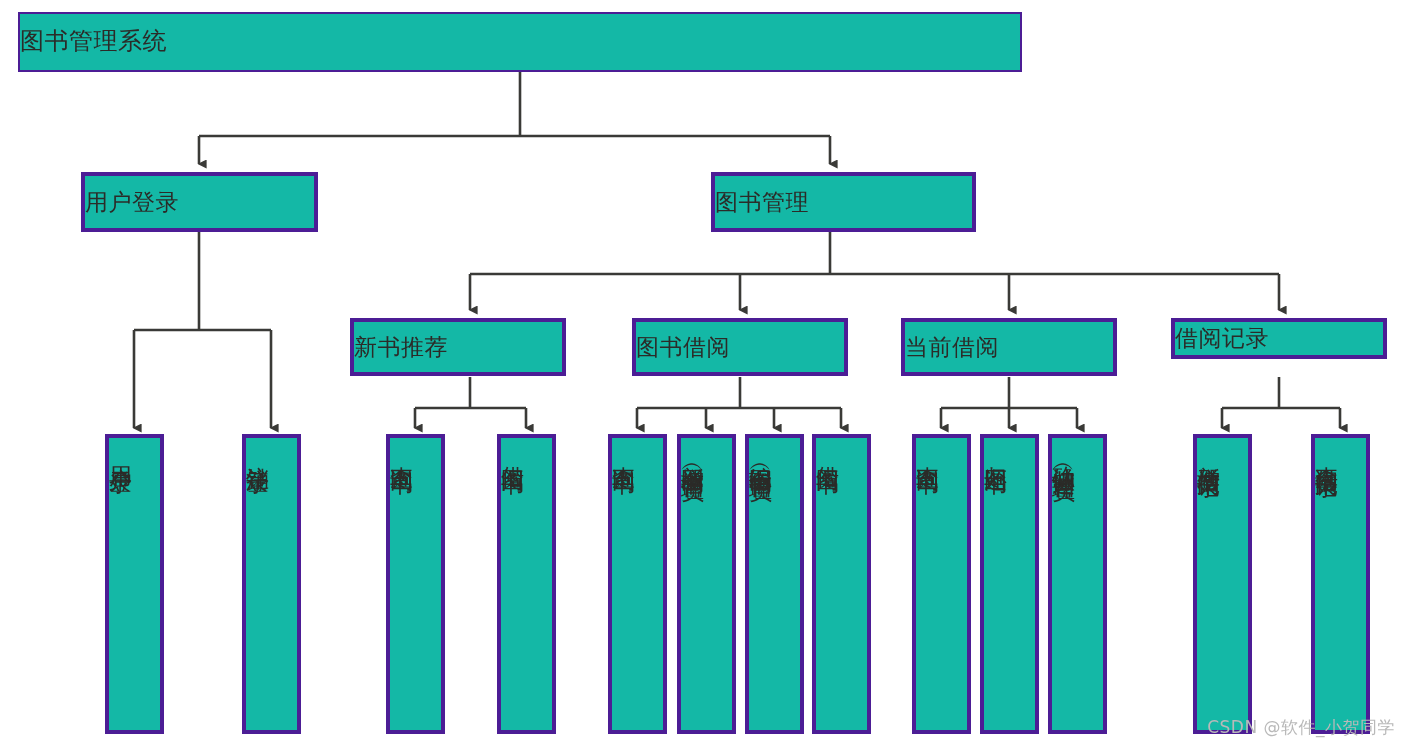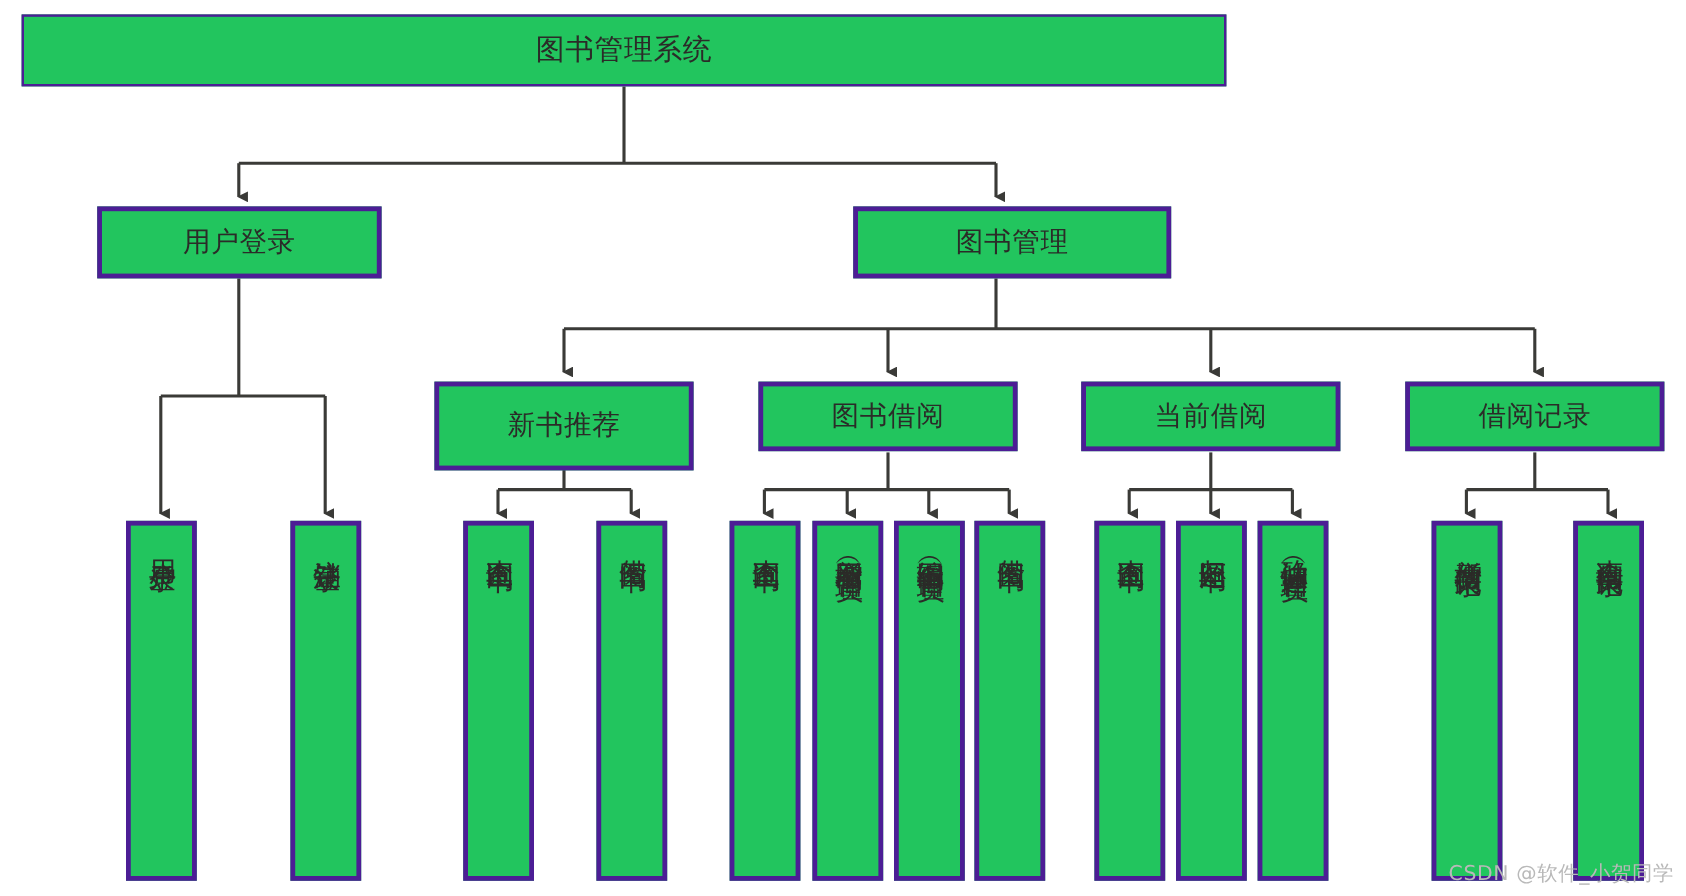--- a/index.html
+++ b/index.html
@@ -21,25 +21,25 @@
     position: absolute;
     left: 0;
     top: 0;
     width: 1405px;
     height: 747px;
     pointer-events: none;
   }
   .node {
     position: absolute;
     box-sizing: border-box;
-    background: #22c55e;
+    background: #14b8a6;
     border: 4px solid #4c1d95;
     display: flex;
     align-items: center;
-    justify-content: center;
+    justify-content: flex-start;
     color: #2b2b28;
   }
   .node.root {
     border-width: 2px;
   }
   .node .label {
     display: block;
     text-align: center;
     line-height: 1.32;
     letter-spacing: 0.5px;
@@ -134,33 +134,33 @@
   </div>
 
   <div class="node horiz" style="left:81px; top:172px; width:237px; height:60px;">
     <span class="label">用户登录</span>
   </div>
 
   <div class="node horiz" style="left:711px; top:172px; width:265px; height:60px;">
     <span class="label">图书管理</span>
   </div>
 
-  <div class="node horiz" style="left:362px; top:318px; width:216px; height:74px;">
+  <div class="node horiz" style="left:350px; top:318px; width:216px; height:58px;">
     <span class="label">新书推荐</span>
   </div>
 
   <div class="node horiz" style="left:901px; top:318px; width:216px; height:58px;">
     <span class="label">当前借阅</span>
   </div>
 
   <div class="node horiz" style="left:632px; top:318px; width:216px; height:58px;">
     <span class="label">图书借阅</span>
   </div>
 
-  <div class="node horiz" style="left:1171px; top:318px; width:216px; height:58px;">
+  <div class="node horiz" style="left:1171px; top:318px; width:216px; height:41px;">
     <span class="label">借阅记录</span>
   </div>
 
   <div class="node vert" style="left:105px; top:434px; width:59px; height:300px;">
     <span class="label">用户登录</span>
   </div>
 
   <div class="node vert" style="left:242px; top:434px; width:59px; height:300px;">
     <span class="label">注销登录</span>
   </div>

